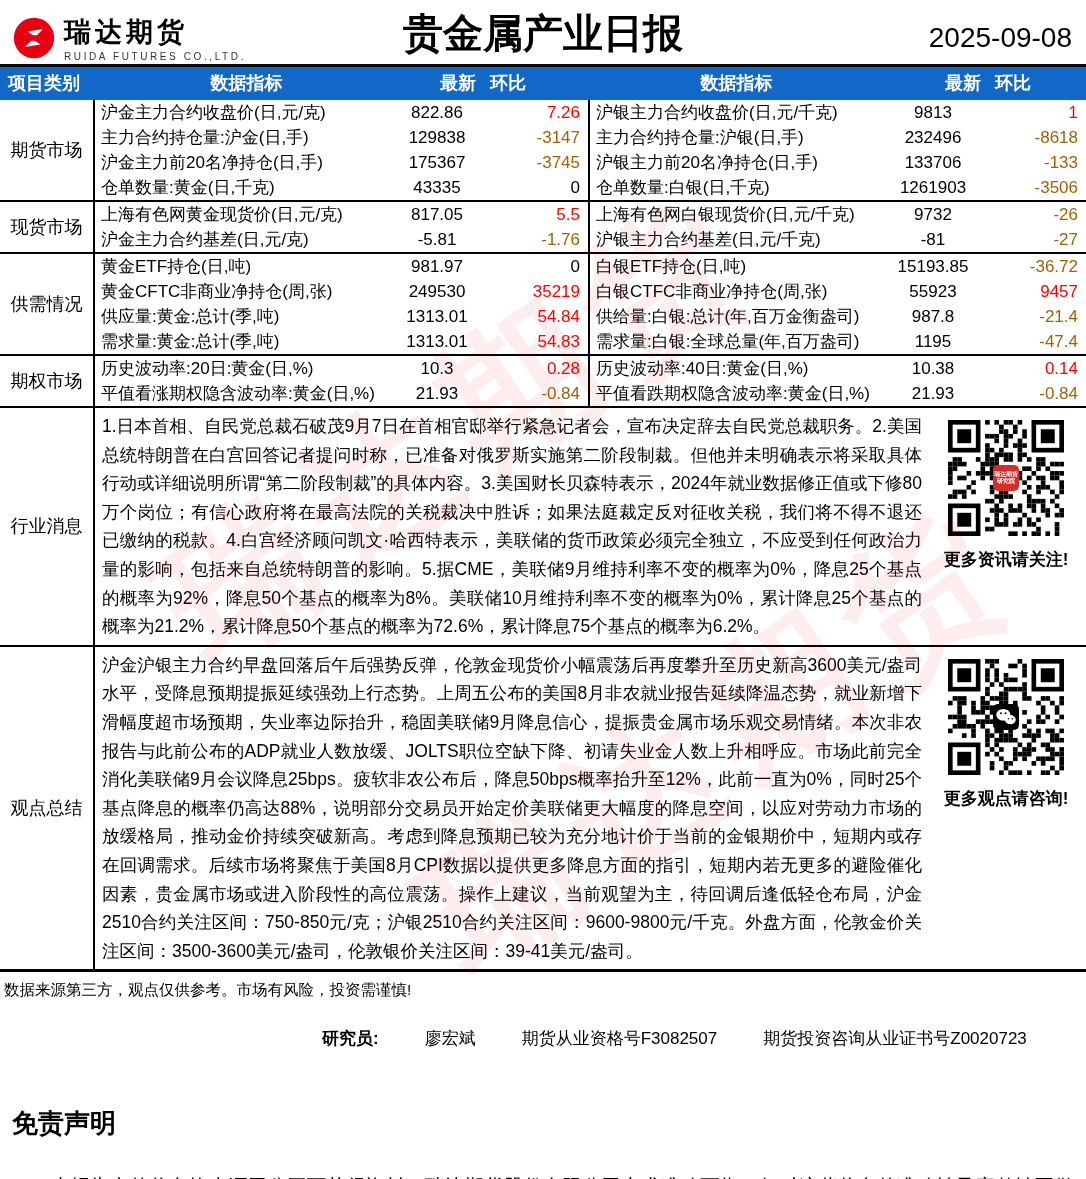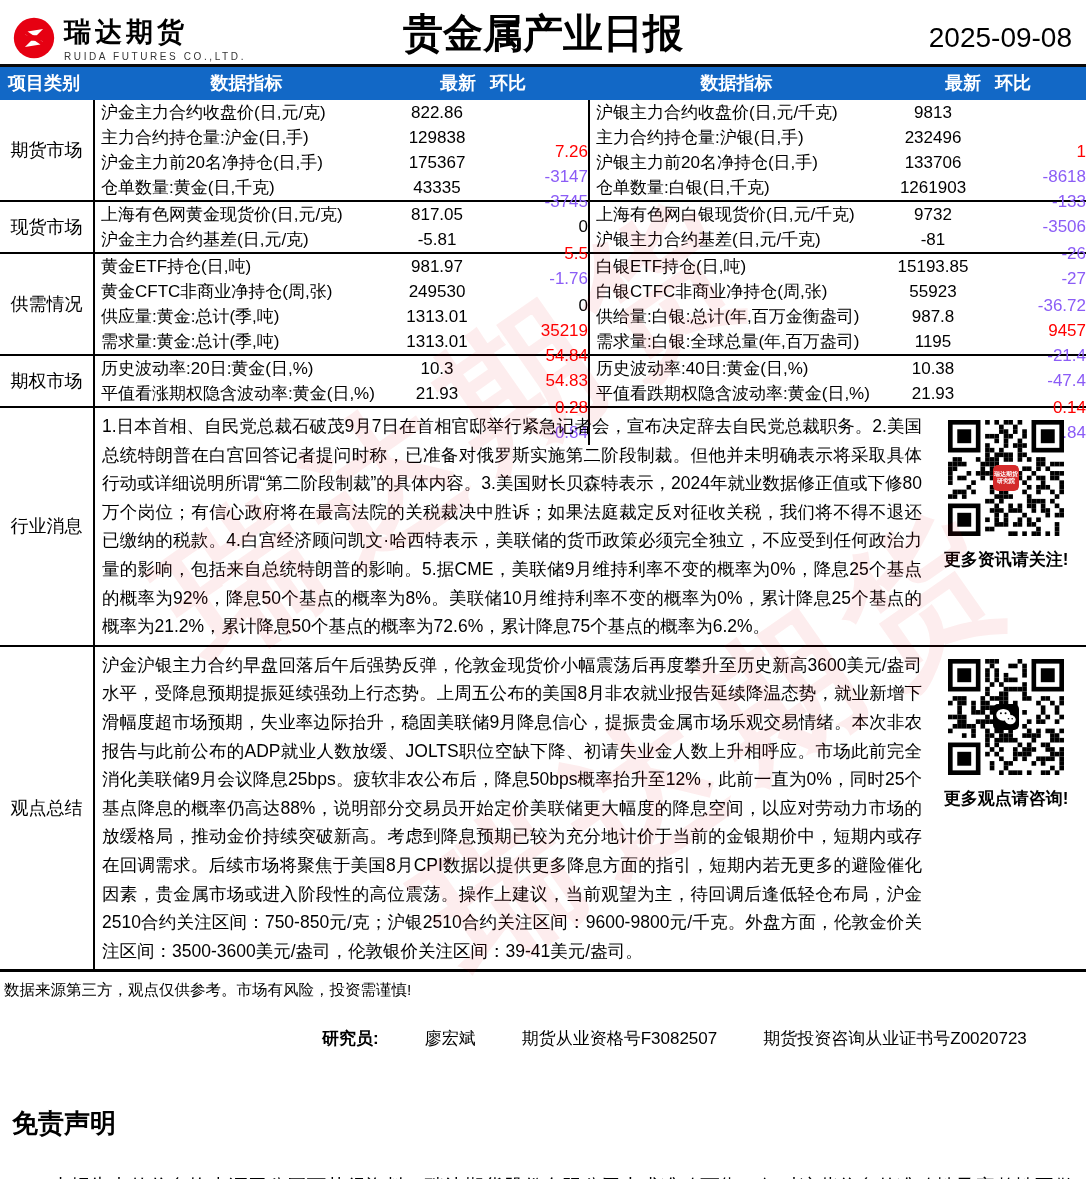--- a/index.html
+++ b/index.html
@@ -26,23 +26,23 @@
   .thead .cn { text-align:right; padding-right:14px; }
   .thead .cc { text-align:left; padding-right:8px; }
 
   .section { display:grid; grid-template-columns:95px 1fr; }
   .section + .section { border-top:2px solid #000; }
   .sec-label { display:flex; align-items:center; justify-content:center; font-size:18px; border-right:2px solid #000; }
   .rows { }
   .drow { display:grid; grid-template-columns:303px 92px 98px 297px 110px 91px; height:25px; line-height:25px; font-size:17px; white-space:nowrap; }
   .drow .lbl { padding-left:6px; overflow:hidden; }
   .drow .num { text-align:center; padding-right:14px; }
-  .drow .chg { text-align:right; padding-right:0;margin-top:39px; }
+  .drow .chg { text-align:right; padding-right:8px; }
   .drow .mid { border-left:2px solid #000; }
-  .c-up { color:#FF0000; } .c-down { color:#8b5cf6; } .c-flat { color:#000; }
+  .c-up { color:#FF0000; } .c-down { color:#a16207; } .c-flat { color:#000; }
 
   
   .txt-section { display:grid; grid-template-columns:95px 1fr 160px; }
   .txt-body { padding:4px 4px 4px 7px; font-size:17.5px; line-height:28.6px; text-align:justify; }
   .qr-col { display:flex; flex-direction:column; align-items:center; padding-top:12px; }
   .qr-wrap { position:relative; width:116px; height:116px; }
   .qr-wrap svg { width:116px; height:116px; display:block; }
   .qr-badge { position:absolute; left:50%; top:50%; transform:translate(-50%,-50%); width:26px; height:26px; border-radius:5px; display:flex; align-items:center; justify-content:center; }
   .qr-badge.red { background:#D42B2B; color:#fff; font-size:6px; line-height:7px; text-align:center; font-weight:bold; }
   .qr-badge.black { background:#000; }

